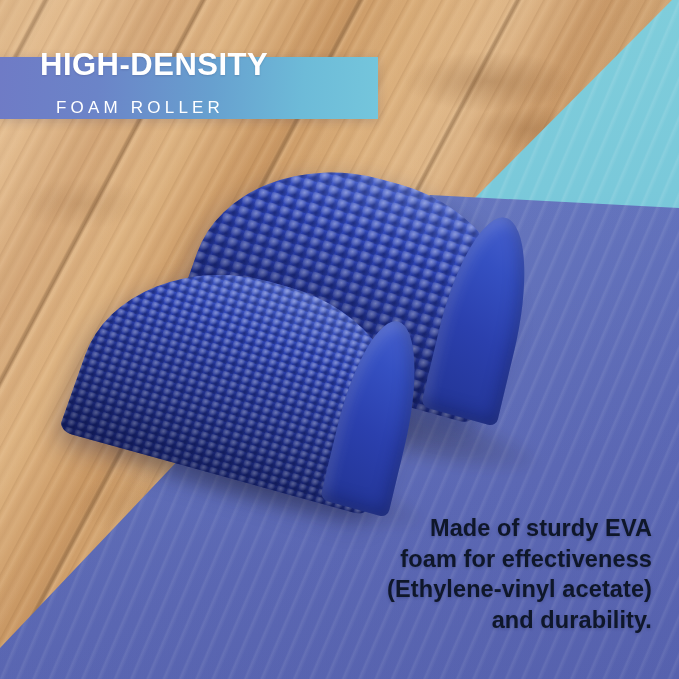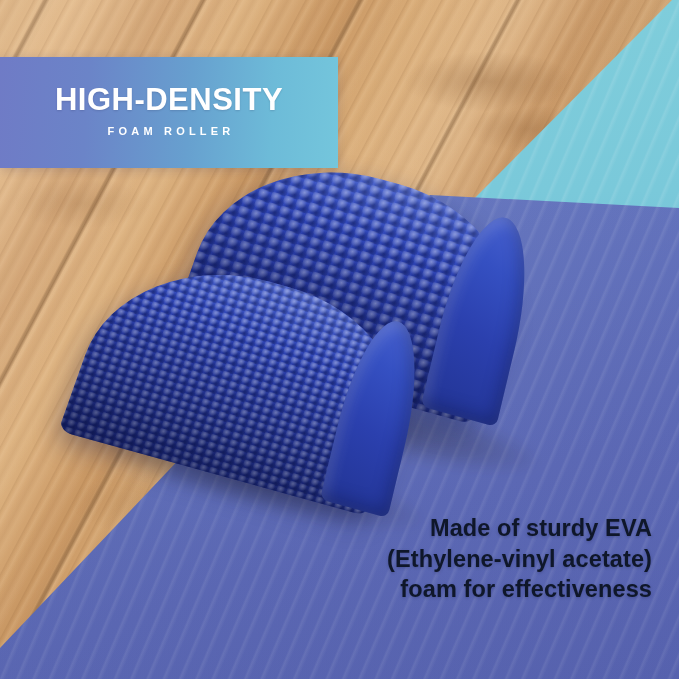--- a/index.html
+++ b/index.html
@@ -233,44 +233,45 @@
   }
   #shadow-rear { left: 210px; top: 392px; width: 330px; height: 60px; transform: rotate(14deg); }
   #shadow-front { left: 96px; top: 452px; width: 330px; height: 56px; transform: rotate(14deg); }
 
   
   .banner {
     position: absolute;
     left: 0px;
     top: 57px;
     width: 338px;
-    height: 111px;
+    height: 62px;
     background: linear-gradient(94deg, #6f7bc6 0%, #6b84c8 26%, #67a0cf 56%, #6dbbd8 80%, #74c6dc 100%);
     display: flex;
     flex-direction: column;
     justify-content: center;
-    align-items: center;
+    align-items: flex-start;
     box-shadow: 0 2px 10px rgba(30,30,70,0.18);
+    padding-left: 40px;
   }
   .banner-title {
     color: #ffffff;
     font-size: 31px;
     font-weight: bold;
     letter-spacing: 0.5px;
     line-height: 1;
     margin: 0 0 7px 0;
     text-shadow: 0 1px 2px rgba(40,40,80,0.18);
   }
   .banner-subtitle {
     color: #ffffff;
-    font-size: 11px;
-    font-weight: bold;
+    font-size: 17px;
+    font-weight: normal;
     letter-spacing: 4.2px;
     line-height: 1;
-    margin: 4px;
+    margin: 12px;
     padding-left: 4px;
   }
 
   
   .feature-text {
     position: absolute;
     right: 27px;
     top: 513px;
     width: 340px;
     text-align: right;
@@ -328,17 +329,18 @@
 
   </div>
 
   <div class="banner">
     <div class="banner-title">HIGH-DENSITY</div>
     <div class="banner-subtitle">FOAM ROLLER</div>
   </div>
 
   <div class="feature-text">
     <span class="line">Made of sturdy EVA</span>
+    <span class="line">foam for effectiveness</span>
     <span class="line">(Ethylene-vinyl acetate)</span>
-    <span class="line">foam for effectiveness</span>
+    <span class="line">and durability.</span>
   </div>
 
 </div>
 
 </body></html>

